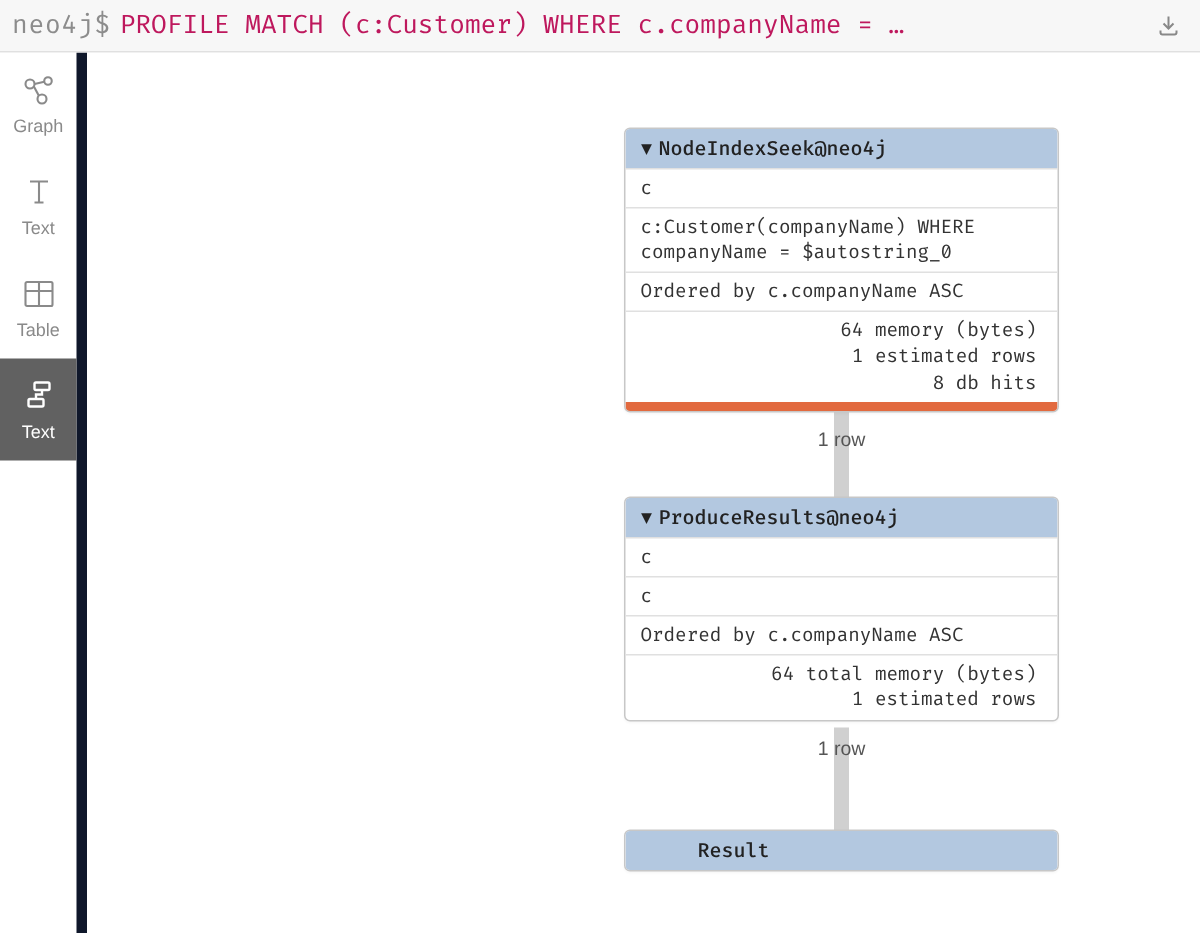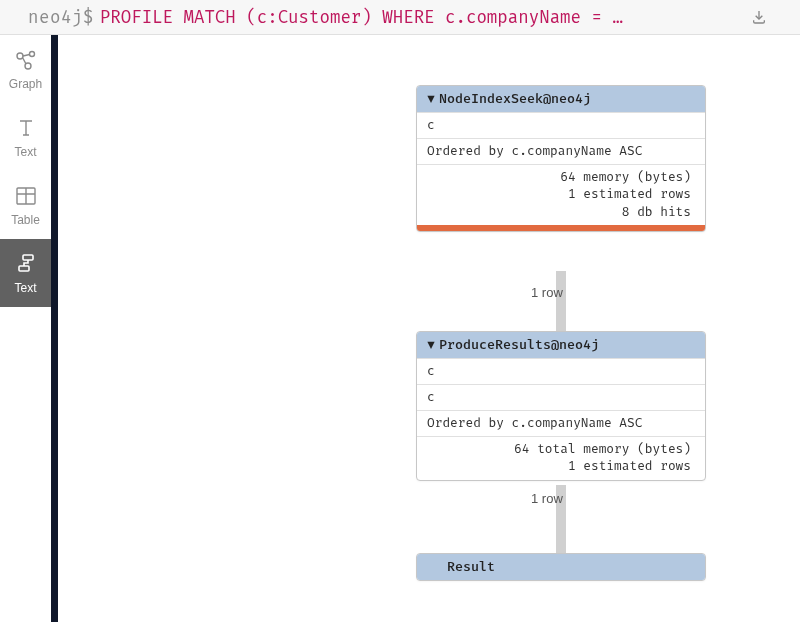--- a/index.html
+++ b/index.html
@@ -11,21 +11,21 @@
       overflow: hidden;
       display: flex;
       flex-direction: column;
     }
     .query-bar {
       height: 35px;
       border-bottom: 1px solid #e0e0e0;
       background: #f7f7f7;
       display: flex;
       align-items: center;
-      padding: 0 28px;
+      padding: 0 8px;
       gap: 6px;
       font-family: "Fira Code", Menlo, Monaco, monospace;
       font-size: 17px;
       color: #666;
     }
     .prompt { color: #8c8c8c; letter-spacing: 0.5px; }
     .query-text { color: #be185d; white-space: nowrap; overflow: hidden; text-overflow: ellipsis; flex: 1; }
     .download-icon { width: 26px; display: flex; justify-content: center; align-items: center; color: #888; }
     .body-row { display: flex; flex: 1; overflow: hidden; }
     .sidebar {
@@ -69,36 +69,36 @@
       background: #b3c8e0;
       padding: 5px 10px;
       font-weight: 500;
       display: flex;
       align-items: center;
       gap: 4px;
       color: #222;
       font-family: "Fira Code", Menlo, monospace;
       font-size: 13px;
     }
-    .plan-header.result { justify-content: flex-start; padding-left: 30px; }
+    .plan-header.result { justify-content: flex-start; padding-left: 48px; }
     .plan-section {
       padding: 4px 10px;
       border-top: 1px solid #e0e0e0;
       font-family: "Fira Code", Menlo, monospace;
       font-size: 12.5px;
       color: #333;
       line-height: 1.35;
     }
     .plan-stats { text-align: right; padding: 4px 14px; font-size: 12.5px; line-height: 1.4; }
     .orange-bar { height: 6px; background: #e26a3f; width: 100%; }
     .row-label {
       position: absolute;
       font-size: 13px;
       color: #555;
-      text-align: left;
+      text-align: center;
       width: 60px;
     }
     .connector {
       position: absolute;
       width: 10px;
       background: #d0d0d0;
     }
     svg { display: block; }
   </style>
 </head>
@@ -164,20 +164,21 @@
     <div class="connector" style="left:498px; top:236px; height:62px;"></div>
 
     <div class="connector" style="left:498px; top:450px; height:70px;"></div>
 
     <div class="plan-node" style="left:358px; top:50px;">
       <div class="plan-header">
         <span>▼</span>
         <span>NodeIndexSeek@neo4j</span>
       </div>
       <div class="plan-section">c</div>
+      <div class="plan-section">c:Customer(companyName) WHERE companyName = $autostring_0</div>
       <div class="plan-section">Ordered by c.companyName ASC</div>
       <div class="plan-section plan-stats">
         <div>64 memory (bytes)</div>
         <div>1 estimated rows</div>
         <div>8 db hits</div>
       </div>
       <div class="orange-bar"></div>
     </div>
     <div class="row-label" style="left:473px; top:250px;">1 row</div>
 

